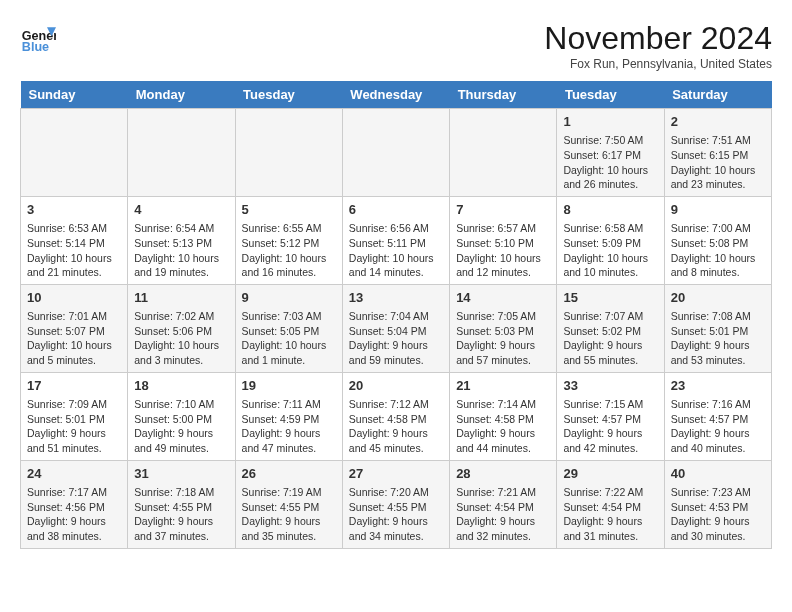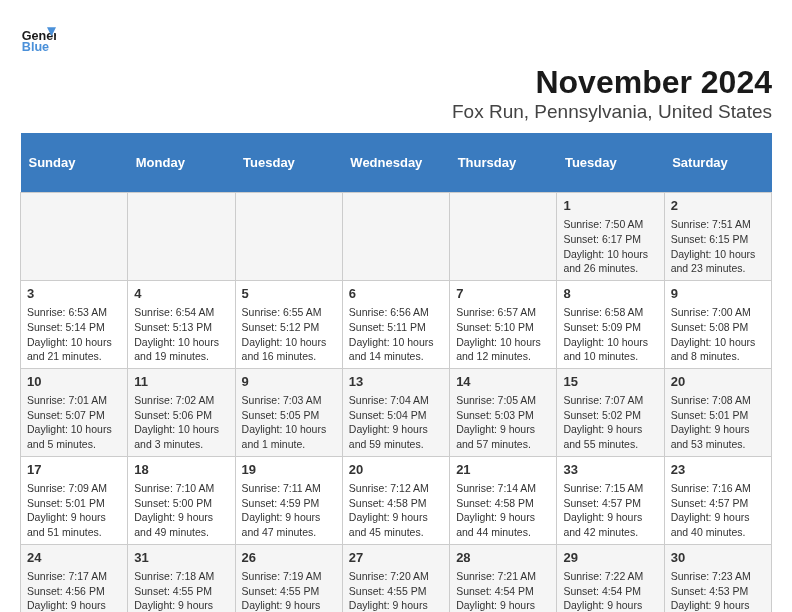--- a/index.html
+++ b/index.html
@@ -23,39 +23,38 @@
     }
     .logo-icon {
       width: 36px;
       height: 36px;
     }
     .title-area {
       text-align: right;
     }
     .title-area h1 {
       font-size: 32px;
-      font-weight: bold;
+      font-weight: normal;
       color: #1a1a1a;
-      margin-top: 44px;
     }
     .title-area h2 {
-      font-size: 19px;
+      font-size: 12px;
       color: #444;
       font-weight: normal;
     }
     table {
       width: 100%;
       border-collapse: collapse;
       font-size: 11px;
     }
     thead tr th {
       background-color: #3a7bbf;
       color: #fff;
       text-align: left;
-      padding: 22px 8px;
+      padding: 6px 8px;
       font-size: 13px;
       font-weight: bold;
     }
     tbody tr td {
       border: 1px solid #ccc;
       vertical-align: top;
       padding: 4px 6px;
       width: calc(100% / 7);
       min-height: 80px;
       color: #333;
@@ -235,18 +234,18 @@
         </td>
         <td>
           <span class="day-num">28</span>
           <div class="day-info">Sunrise: 7:21 AM<br>Sunset: 4:54 PM<br>Daylight: 9 hours and 32 minutes.</div>
         </td>
         <td>
           <span class="day-num">29</span>
           <div class="day-info">Sunrise: 7:22 AM<br>Sunset: 4:54 PM<br>Daylight: 9 hours and 31 minutes.</div>
         </td>
         <td>
-          <span class="day-num">30</span>
+          <span class="day-num">40</span>
           <div class="day-info">Sunrise: 7:23 AM<br>Sunset: 4:53 PM<br>Daylight: 9 hours and 30 minutes.</div>
         </td>
       </tr>
     </tbody>
 </table>
 
 </body></html>

